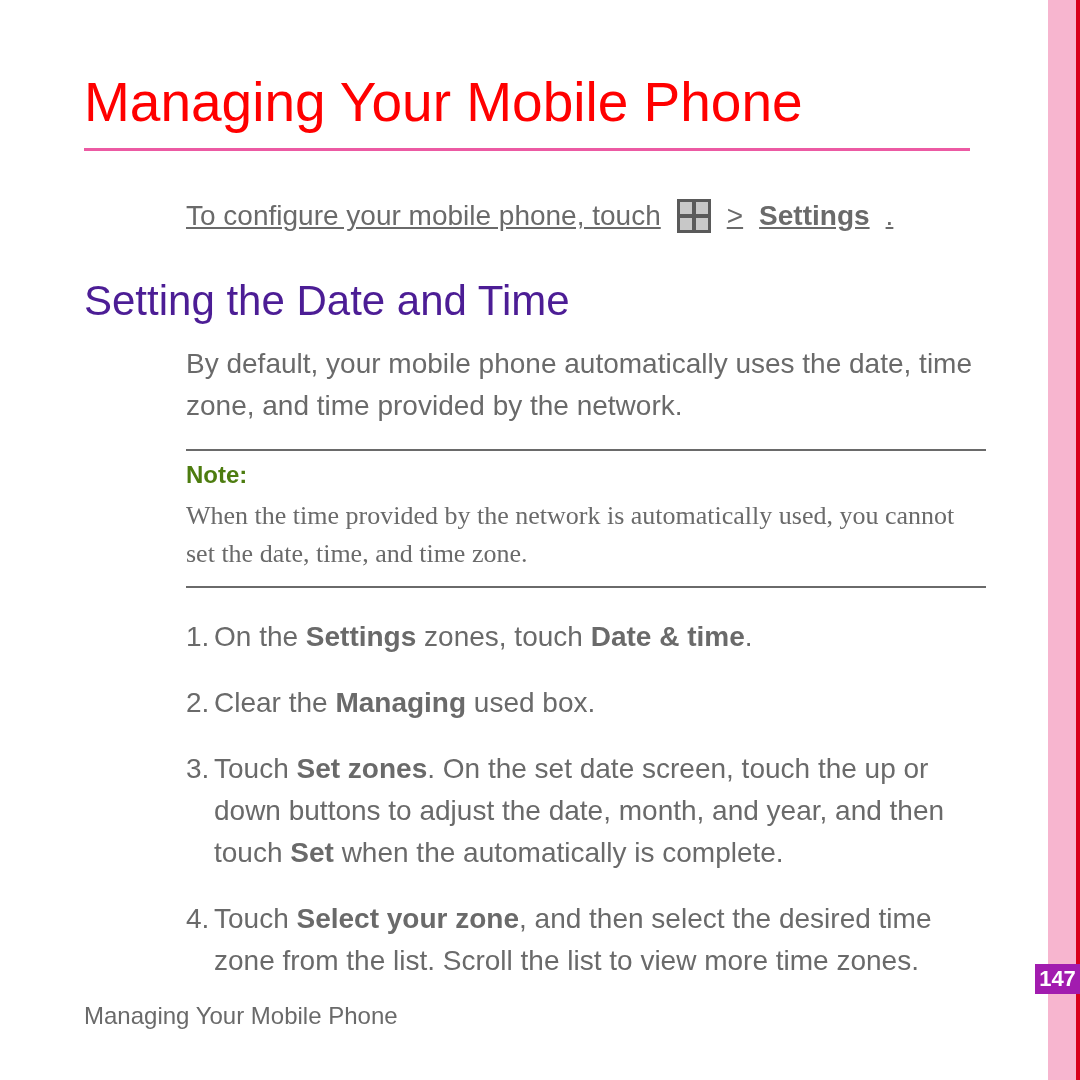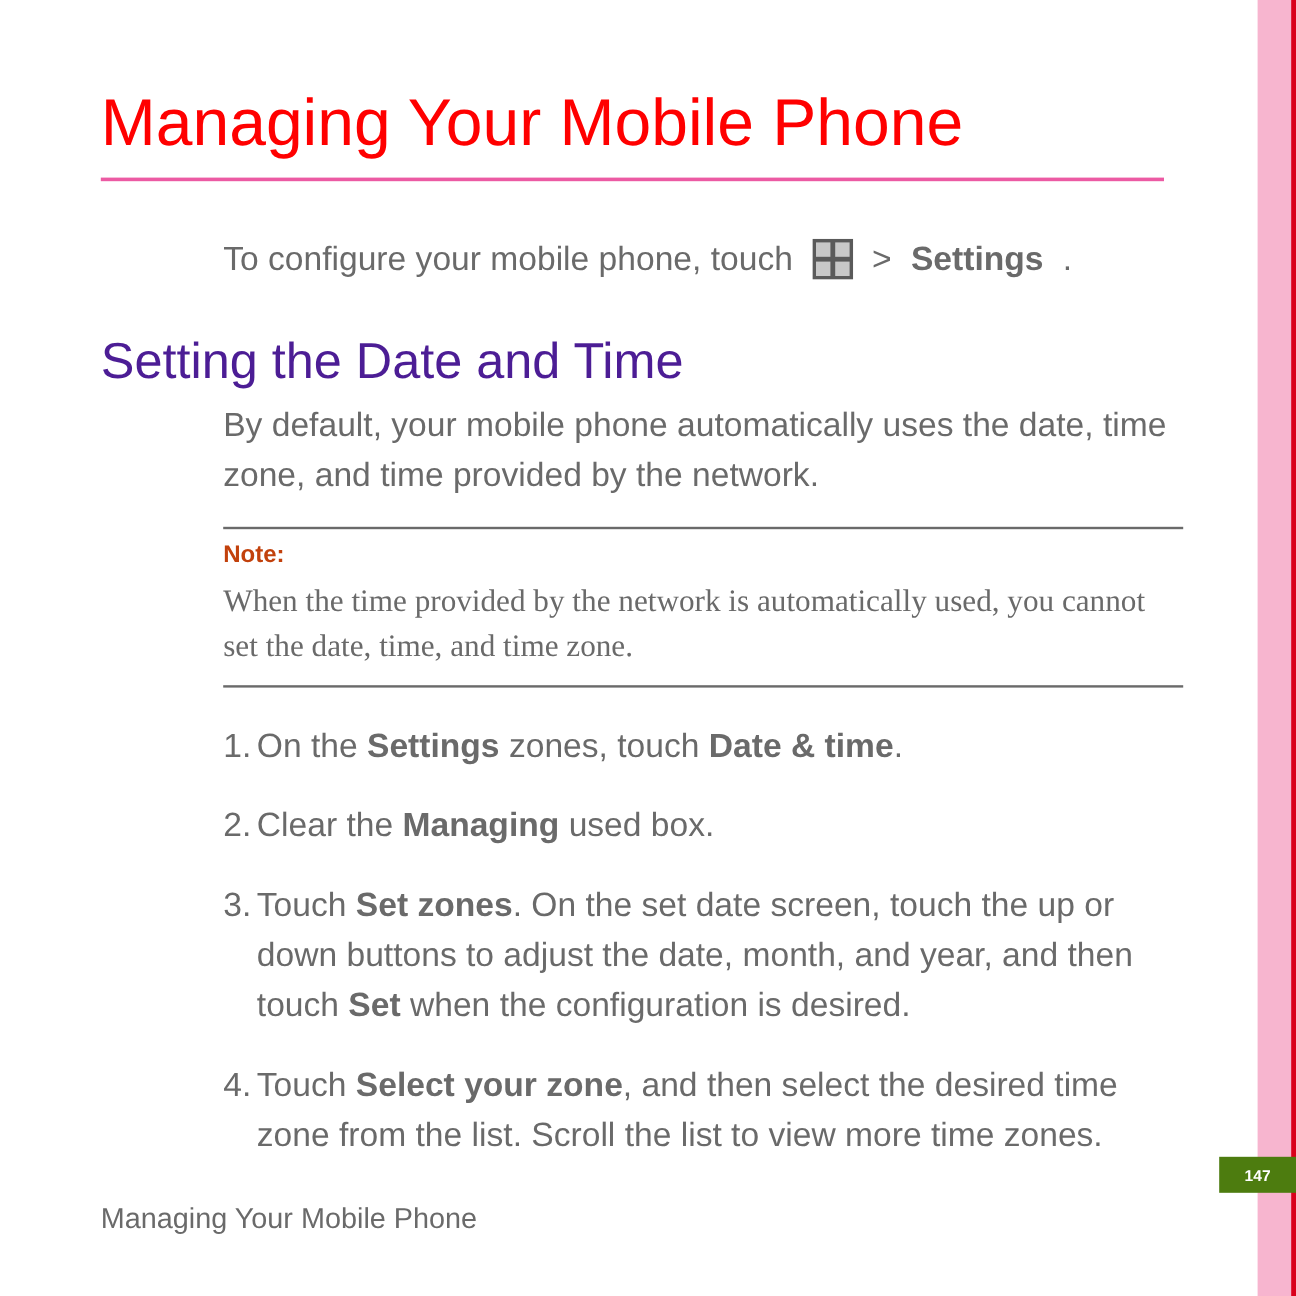--- a/index.html
+++ b/index.html
@@ -50,57 +50,58 @@
     width: 886px;
   }
   .intro-row {
     margin-top: 48px;
     margin-left: 102px;
     display: flex;
     align-items: center;
     gap: 16px;
     color: #6a6a6a;
     font-size: 28px;
+    text-decoration: underline;
   }
   .apps-icon {
     display: inline-block;
     width: 34px;
     height: 34px;
     vertical-align: middle;
   }
   .intro-bold {
     font-weight: 700;
     color: #6a6a6a;
   }
   .h2 {
     margin-top: 44px;
     color: #4c1d95;
     font-size: 42px;
     font-weight: 400;
   }
   .para-default {
-    margin-top: 8px;
+    margin-top: 18px;
     margin-left: 102px;
     width: 800px;
     color: #6a6a6a;
     font-size: 28px;
     line-height: 1.5;
   }
   .note-block {
     margin-top: 22px;
     margin-left: 102px;
     width: 800px;
     border-top: 2px solid #6a6a6a;
     border-bottom: 2px solid #6a6a6a;
     padding: 10px 0 14px 0;
   }
   .note-label {
     font-weight: 700;
-    color: #c2410c;
-    font-size: 20px;
+    color: #4d7c0f;
+    font-size: 24px;
   }
   .note-body {
     margin-top: 8px;
     color: #6a6a6a;
     font-size: 26px;
     line-height: 1.45;
     font-family: Liberation Serif, serif;
   }
   .steps {
     margin-top: 28px;
@@ -127,25 +128,25 @@
     position: absolute;
     left: 84px;
     bottom: 50px;
     color: #6a6a6a;
     font-size: 24px;
   }
   .page-number {
     position: absolute;
     right: 0;
     bottom: 86px;
-    width: 64px;
+    width: 45px;
     height: 30px;
-    background: #4d7c0f;
+    background: #a21caf;
     color: #fff;
-    font-size: 13px;
+    font-size: 22px;
     font-weight: 700;
     display: flex;
     align-items: center;
     justify-content: center;
   }
 </style>
 </head>
 <body>
 
 <div class="pink-stripe"></div>
@@ -190,21 +191,21 @@
     </div>
     <div class="step">
       <span class="step-num">2.</span>
       <span class="step-text">
         <span>Clear the </span><b>Managing</b><span> used box.</span>
       </span>
     </div>
     <div class="step">
       <span class="step-num">3.</span>
       <span class="step-text">
-        <span>Touch </span><b>Set zones</b><span>. On the set date screen, touch the up or down buttons to adjust the date, month, and year, and then touch </span><b>Set</b><span> when the configuration is desired.</span>
+        <span>Touch </span><b>Set zones</b><span>. On the set date screen, touch the up or down buttons to adjust the date, month, and year, and then touch </span><b>Set</b><span> when the automatically is complete.</span>
       </span>
     </div>
     <div class="step">
       <span class="step-num">4.</span>
       <span class="step-text">
         <span>Touch </span><b>Select your zone</b><span>, and then select the desired time zone from the list. Scroll the list to view more time zones.</span>
       </span>
     </div>
   </div>
 

